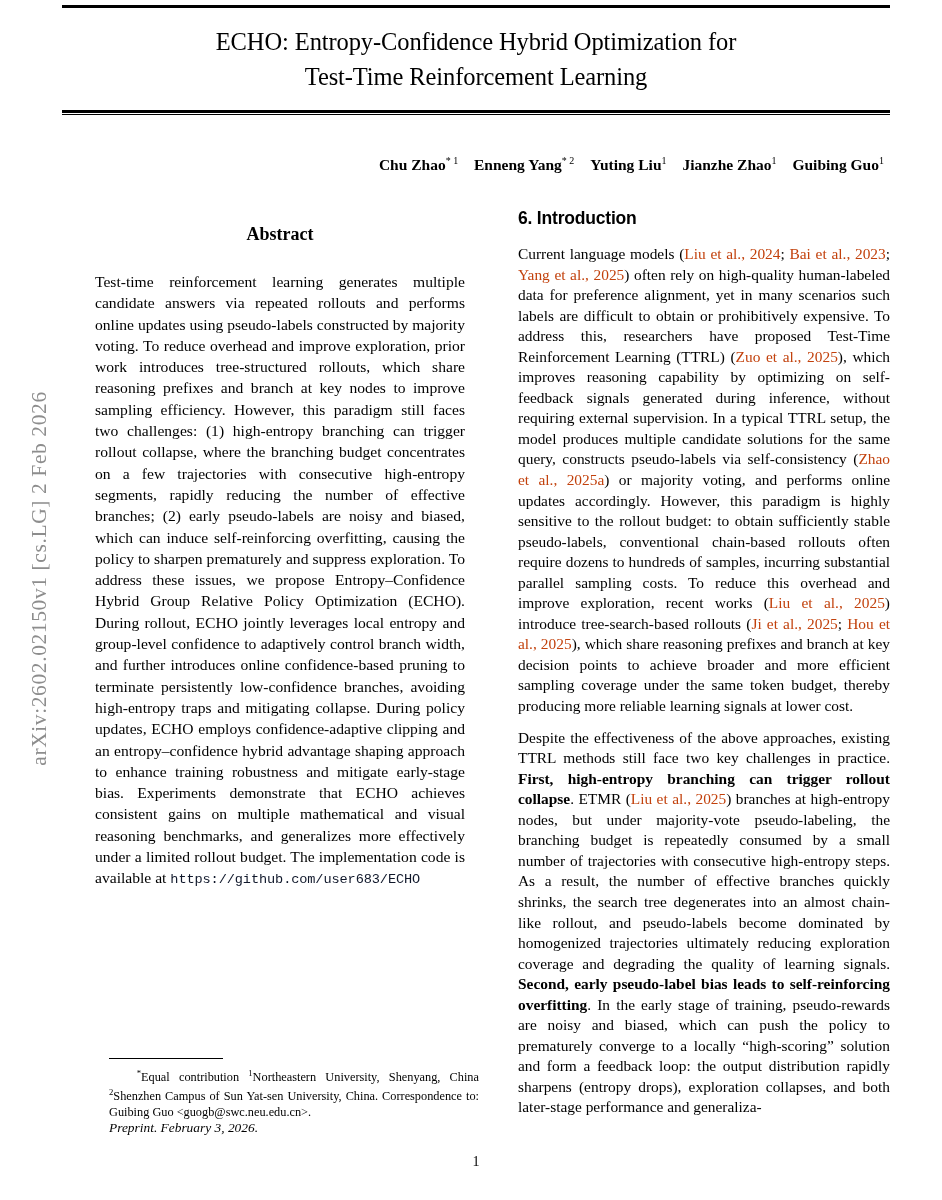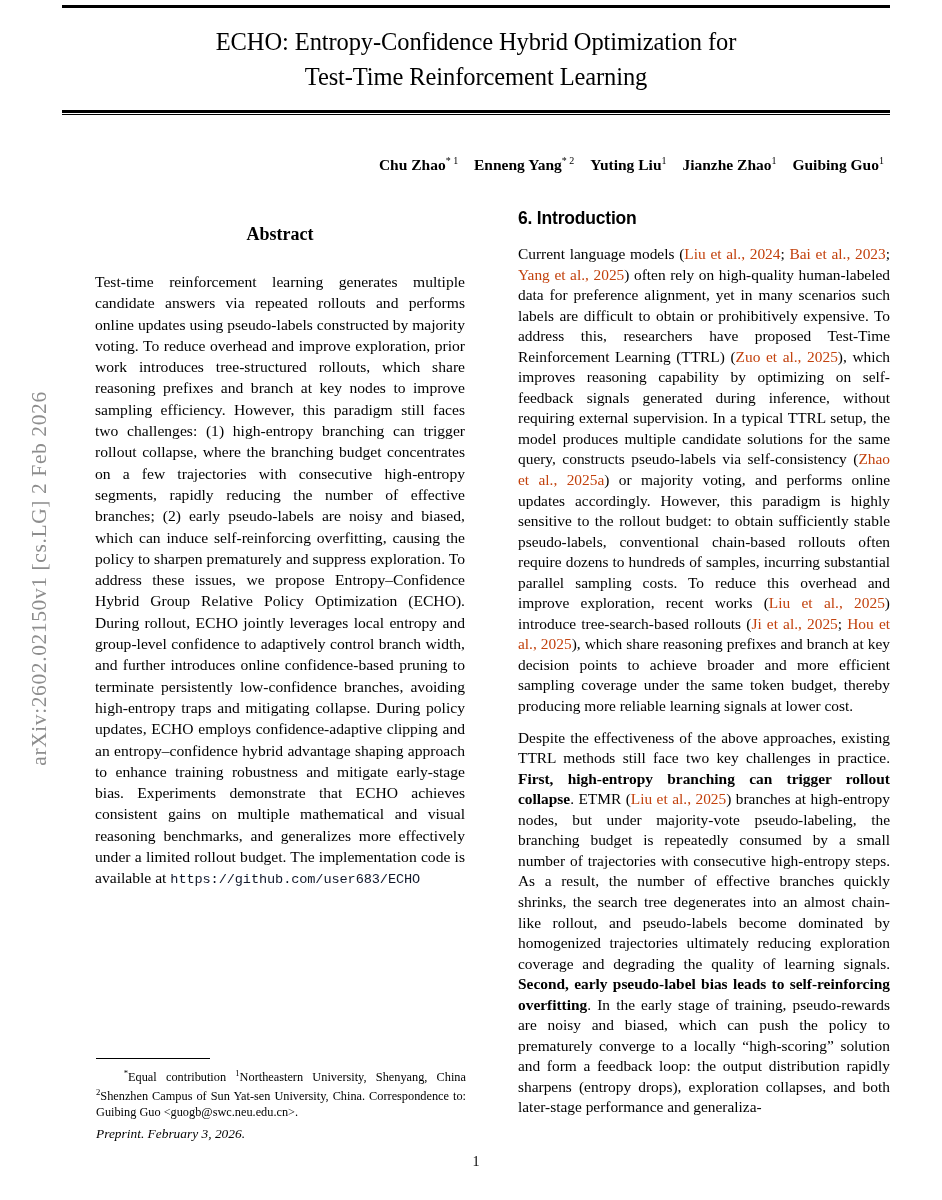--- a/index.html
+++ b/index.html
@@ -135,39 +135,39 @@
   .url-mono {
     font-family: "Liberation Mono", monospace;
     color: #0f172a;
     font-size: 13.6px;
     letter-spacing: -0.1px;
   }
 
   
   .footnote-wrap {
     position: absolute;
-    left: 34px;
+    left: 47px;
     top: 1058px;
     width: 370px;
   }
   .footnote-rule {
     width: 114px; height: 1px;
     background: #000;
     margin-bottom: 7px;
   }
   .footnote {
     font-family: "Liberation Serif", serif;
     font-size: 12.3px;
     line-height: 15.2px;
     text-align: justify;
     margin: 0;
   }
   .footnote sup { font-size: 8.6px; vertical-align: super; }
   .preprint {
-    margin-top: 6px;
+    margin-top: 0;
     font-family: "Liberation Serif", serif;
     font-style: italic;
     font-size: 13.4px;
   }
 
   .page-number {
     position: absolute;
     left: 0; top: 1154px;
     width: 828px;
     text-align: center;

